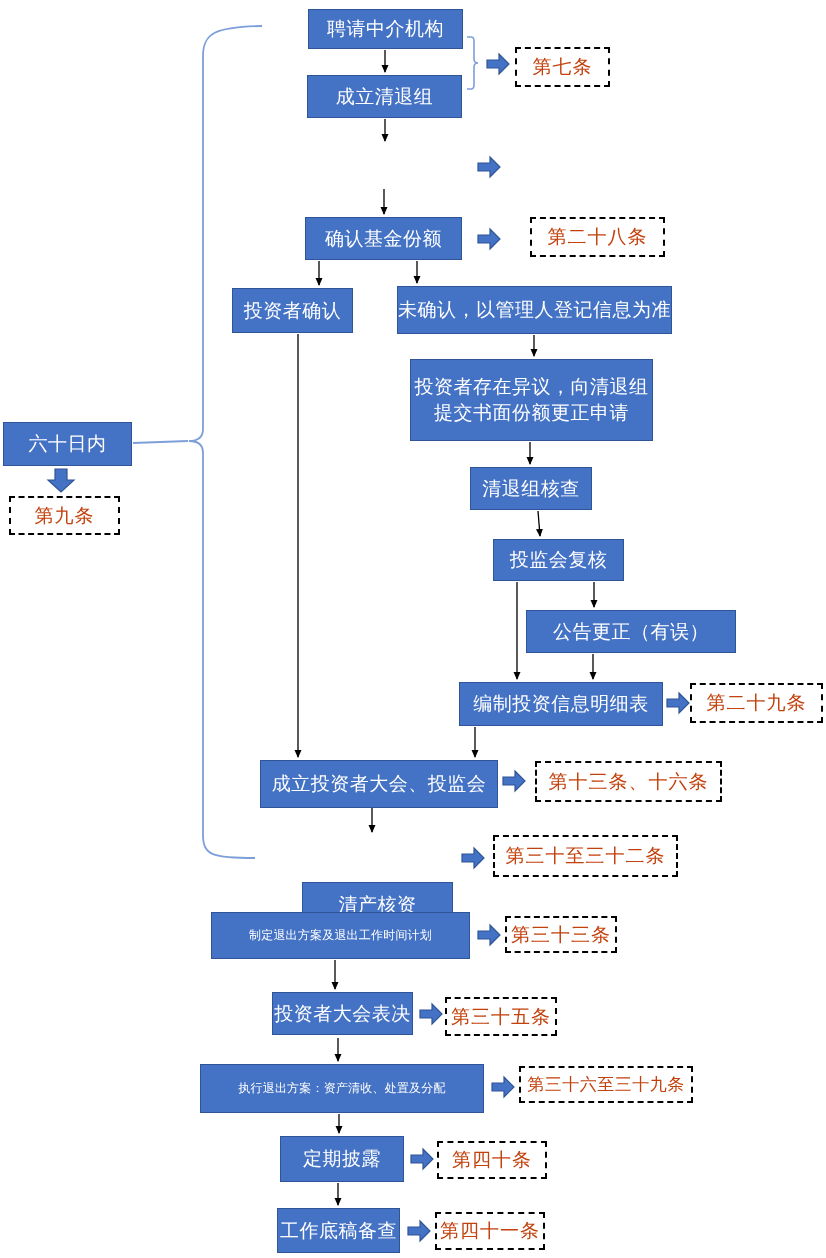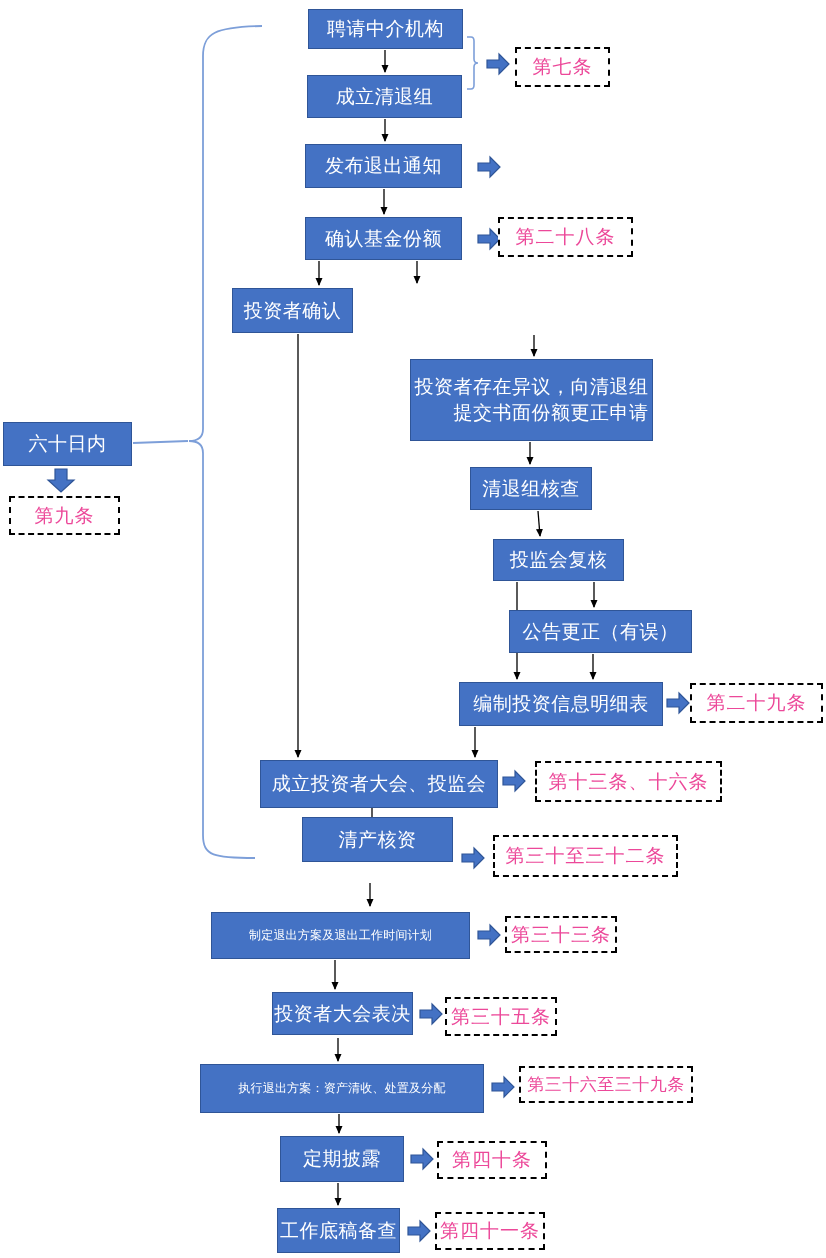--- a/index.html
+++ b/index.html
@@ -4,27 +4,27 @@
 <style>
   html,body{margin:0;padding:0;background:#ffffff;}
   .canvas{
     position:relative;width:826px;height:1258px;background:#ffffff;overflow:hidden;
     font-family:"Liberation Sans",sans-serif;
   }
   svg.lines{position:absolute;left:0;top:0;z-index:1;}
   .node{
     position:absolute;z-index:2;box-sizing:border-box;
     background:#4472C4;border:1.5px solid #2F5597;color:#ffffff;
-    display:flex;align-items:center;justify-content:center;text-align:right;
+    display:flex;align-items:center;justify-content:center;text-align:center;
     font-size:19px;line-height:1.35;white-space:pre-line;letter-spacing:0.5px;
   }
   .node.small{font-size:12px;letter-spacing:0.2px;}
   .ref{
     position:absolute;z-index:2;box-sizing:border-box;
-    background:#ffffff;border:2px dashed #000000;color:#ec4899;
+    background:#ffffff;border:2px dashed #000000;color:#c2410c;
     display:flex;align-items:center;justify-content:center;text-align:center;
     font-family:"DejaVu Serif","Liberation Serif",serif;
     font-size:19px;letter-spacing:1px;white-space:nowrap;
   }
   .ref.small{font-size:17px;letter-spacing:0.5px;}
 </style>
 </head>
 <body>
 
 <div class="canvas">
@@ -71,40 +71,40 @@
     <path d="M420,1010 h12 v-6 l10,10 l-10,10 v-6 h-12 z" fill="#4472C4" stroke="#2F5597" stroke-width="1.2"></path>
     <path d="M492,1083 h12 v-6 l10,10 l-10,10 v-6 h-12 z" fill="#4472C4" stroke="#2F5597" stroke-width="1.2"></path>
     <path d="M411,1155 h12 v-6 l10,10 l-10,10 v-6 h-12 z" fill="#4472C4" stroke="#2F5597" stroke-width="1.2"></path>
     <path d="M408,1227 h12 v-6 l10,10 l-10,10 v-6 h-12 z" fill="#4472C4" stroke="#2F5597" stroke-width="1.2"></path>
 
     <path d="M55,469 v11 h-7 l13,12 l13,-12 h-7 v-11 z" fill="#4472C4" stroke="#2F5597" stroke-width="1.2"></path>
   </svg>
 
   <div class="node" style="left:308px;top:9px;width:155px;height:40px">聘请中介机构</div>
   <div class="node" style="left:307px;top:75px;width:155px;height:43px">成立清退组</div>
-  <div class="node" style="left:305px;top:144px;width:157px;height:44px">发布退出通知</div>
   <div class="node" style="left:305px;top:217px;width:157px;height:43px">确认基金份额</div>
   <div class="node" style="left:232px;top:288px;width:121px;height:45px">投资者确认</div>
+  <div class="node" style="left:397px;top:286px;width:275px;height:48px">未确认，以管理人登记信息为准</div>
   <div class="node" style="left:410px;top:359px;width:243px;height:82px">投资者存在异议，向清退组
 提交书面份额更正申请</div>
   <div class="node" style="left:470px;top:467px;width:122px;height:43px">清退组核查</div>
   <div class="node" style="left:493px;top:539px;width:131px;height:42px">投监会复核</div>
-  <div class="node" style="left:509px;top:610px;width:183px;height:43px">公告更正（有误）</div>
+  <div class="node" style="left:526px;top:610px;width:210px;height:43px">公告更正（有误）</div>
   <div class="node" style="left:459px;top:682px;width:204px;height:44px">编制投资信息明细表</div>
   <div class="node" style="left:260px;top:760px;width:238px;height:48px">成立投资者大会、投监会</div>
-  <div class="node" style="left:302px;top:817px;width:151px;height:45px">清产核资</div>
+  <div class="node" style="left:302px;top:882px;width:151px;height:45px">清产核资</div>
   <div class="node small" style="left:211px;top:912px;width:259px;height:47px">制定退出方案及退出工作时间计划</div>
   <div class="node" style="left:272px;top:992px;width:141px;height:43px">投资者大会表决</div>
   <div class="node small" style="left:200px;top:1064px;width:284px;height:49px">执行退出方案：资产清收、处置及分配</div>
   <div class="node" style="left:280px;top:1136px;width:124px;height:46px">定期披露</div>
   <div class="node" style="left:277px;top:1208px;width:123px;height:45px">工作底稿备查</div>
   <div class="node" style="left:3px;top:422px;width:129px;height:44px">六十日内</div>
 
   <div class="ref" style="left:515px;top:47px;width:95px;height:40px">第七条</div>
-  <div class="ref" style="left:498px;top:217px;width:135px;height:40px">第二十八条</div>
+  <div class="ref" style="left:530px;top:217px;width:135px;height:40px">第二十八条</div>
   <div class="ref" style="left:690px;top:683px;width:133px;height:40px">第二十九条</div>
   <div class="ref" style="left:535px;top:761px;width:187px;height:41px">第十三条、十六条</div>
   <div class="ref" style="left:493px;top:835px;width:185px;height:42px">第三十至三十二条</div>
   <div class="ref" style="left:505px;top:916px;width:112px;height:37px">第三十三条</div>
   <div class="ref" style="left:445px;top:997px;width:112px;height:39px">第三十五条</div>
   <div class="ref small" style="left:519px;top:1066px;width:174px;height:37px">第三十六至三十九条</div>
   <div class="ref" style="left:437px;top:1141px;width:110px;height:38px">第四十条</div>
   <div class="ref" style="left:435px;top:1212px;width:110px;height:38px">第四十一条</div>
   <div class="ref" style="left:9px;top:496px;width:111px;height:39px">第九条</div>
 

